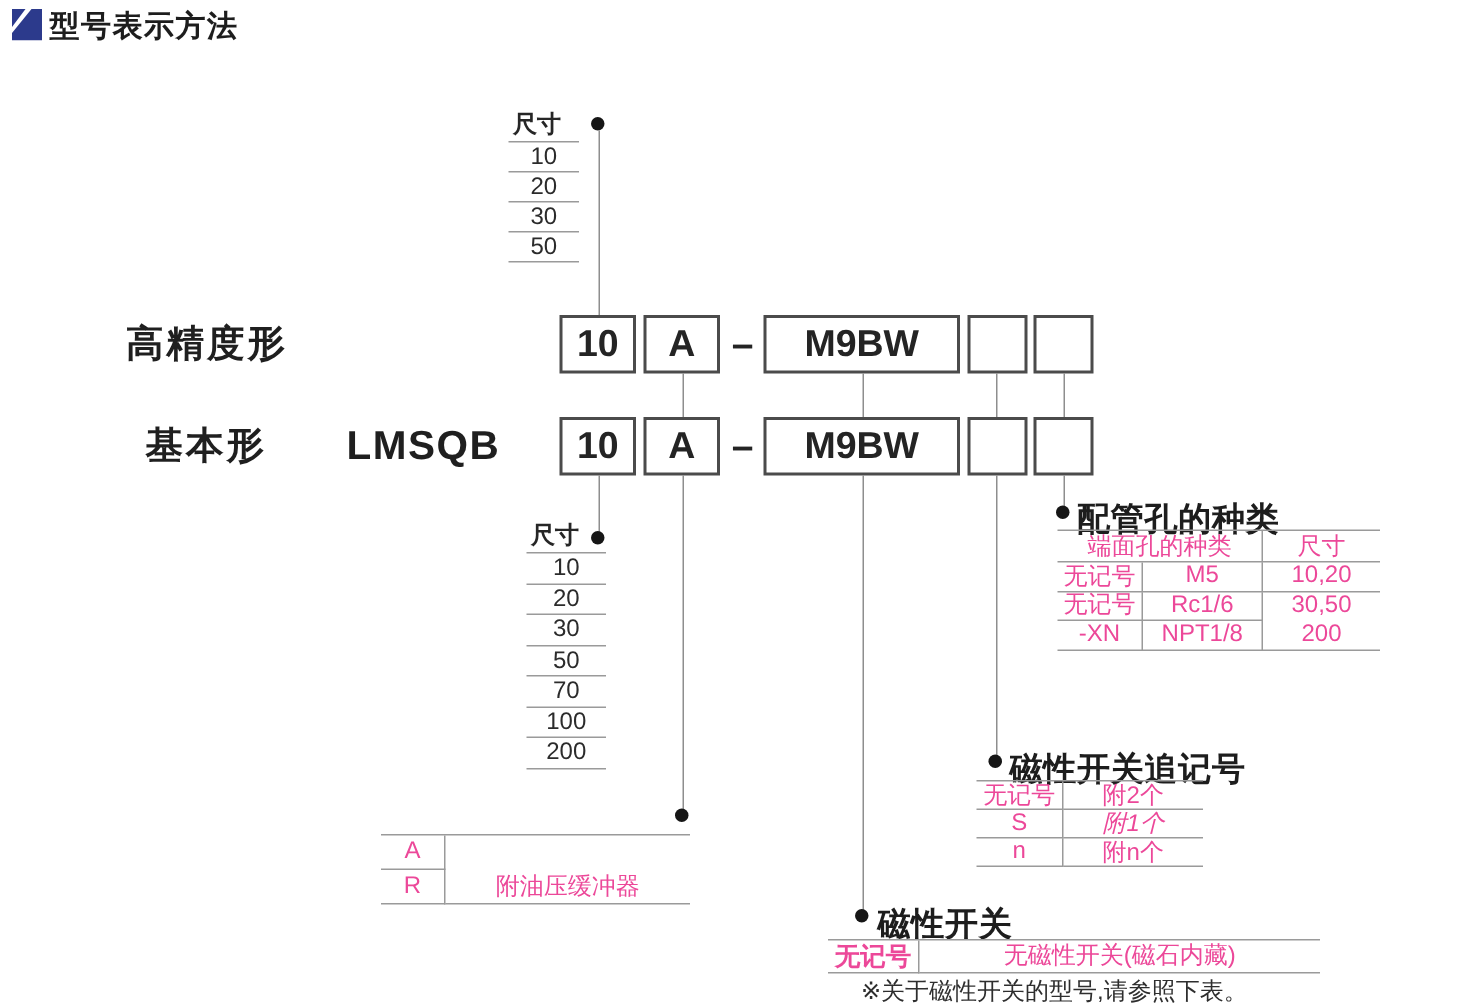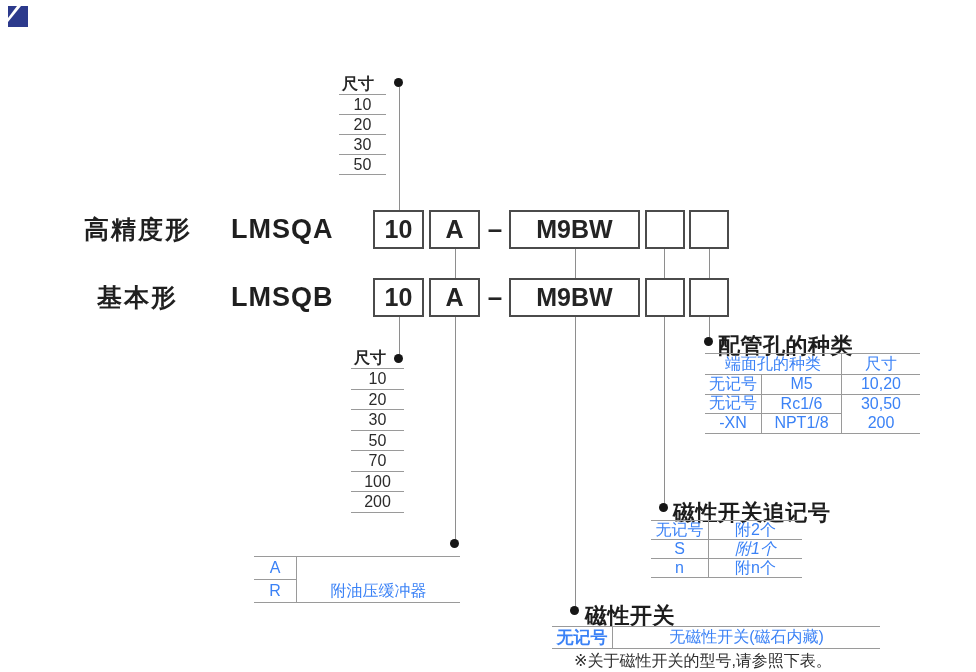--- a/index.html
+++ b/index.html
@@ -21,36 +21,37 @@
   .mdash{position:absolute;height:39px;width:28px;display:flex;align-items:center;justify-content:center;
          font-size:26px;font-weight:bold;color:#242424;}
   
   .sizetbl{position:absolute;}
   .sz-label{box-sizing:border-box;border-bottom:1px solid #9a9a9a;font-size:16px;font-weight:bold;
             padding-left:3px;color:#262626;}
   .sz-row{box-sizing:border-box;border-bottom:1px solid #9a9a9a;font-size:16px;text-align:center;color:#2b2b2b;}
   
   .rtbl{position:absolute;border-top:1px solid #9a9a9a;box-sizing:border-box;}
   .r-row{display:flex;box-sizing:border-box;}
-  .r-c{box-sizing:border-box;display:flex;align-items:center;justify-content:center;font-size:16px;color:#3b82f6;}
+  .r-c{box-sizing:border-box;display:flex;align-items:center;justify-content:center;font-size:16px;color:#ec4899;}
   .br{border-right:1px solid #9a9a9a;}
   .bb{border-bottom:1px solid #9a9a9a;}
   .ttl{position:absolute;font-size:22px;font-weight:bold;color:#1d1d1d;letter-spacing:0.5px;}
   .note{position:absolute;font-size:16px;color:#2e2e2e;}
   .bold{font-weight:bold;}
 </style>
 </head>
 <body>
 
 <div class="canvas">
 
   <svg class="abs" style="left:8px;top:6px;" width="20" height="21" viewBox="0 0 20 21">
     <rect x="0" y="0" width="20" height="21" fill="#2c3a8c"></rect>
     <polygon points="0,12 9,0 13,0 0,16" fill="#ffffff"></polygon>
   </svg>
+  <div class="page-title">型号表示方法</div>
 
   <div class="sizetbl" style="left:339px;top:73px;width:47px;">
     <div class="sz-label" style="height:22px;line-height:21px;">尺寸</div>
     <div class="sz-row" style="height:20px;line-height:19px;">10</div>
     <div class="sz-row" style="height:20px;line-height:19px;">20</div>
     <div class="sz-row" style="height:20px;line-height:19px;">30</div>
     <div class="sz-row" style="height:20px;line-height:19px;">50</div>
   </div>
 
   <div class="vline" style="left:399px;top:87px;height:123px;"></div>
@@ -65,21 +66,20 @@
   <div class="vline" style="left:709px;top:317px;height:21px;"></div>
 
   <div class="dot" style="left:394px;top:78px;"></div>
   <div class="dot" style="left:394px;top:354px;"></div>
   <div class="dot" style="left:450px;top:539px;"></div>
   <div class="dot" style="left:659px;top:503px;"></div>
   <div class="dot" style="left:704px;top:337px;"></div>
   <div class="dot" style="left:570px;top:606px;"></div>
 
   <div class="mlabel" style="left:84px;top:210px;">高精度形</div>
-  <div class="mseries" style="left:231px;top:210px;">LMSQA</div>
   <div class="mbox" style="left:373px;top:210px;width:51px;">10</div>
   <div class="mbox" style="left:429px;top:210px;width:51px;">A</div>
   <div class="mdash" style="left:481px;top:210px;">–</div>
   <div class="mbox" style="left:509px;top:210px;width:131px;">M9BW</div>
   <div class="mbox" style="left:645px;top:210px;width:40px;"></div>
   <div class="mbox" style="left:689px;top:210px;width:40px;"></div>
 
   <div class="mlabel" style="left:97px;top:278px;">基本形</div>
   <div class="mseries" style="left:231px;top:278px;">LMSQB</div>
   <div class="mbox" style="left:373px;top:278px;width:51px;">10</div>

